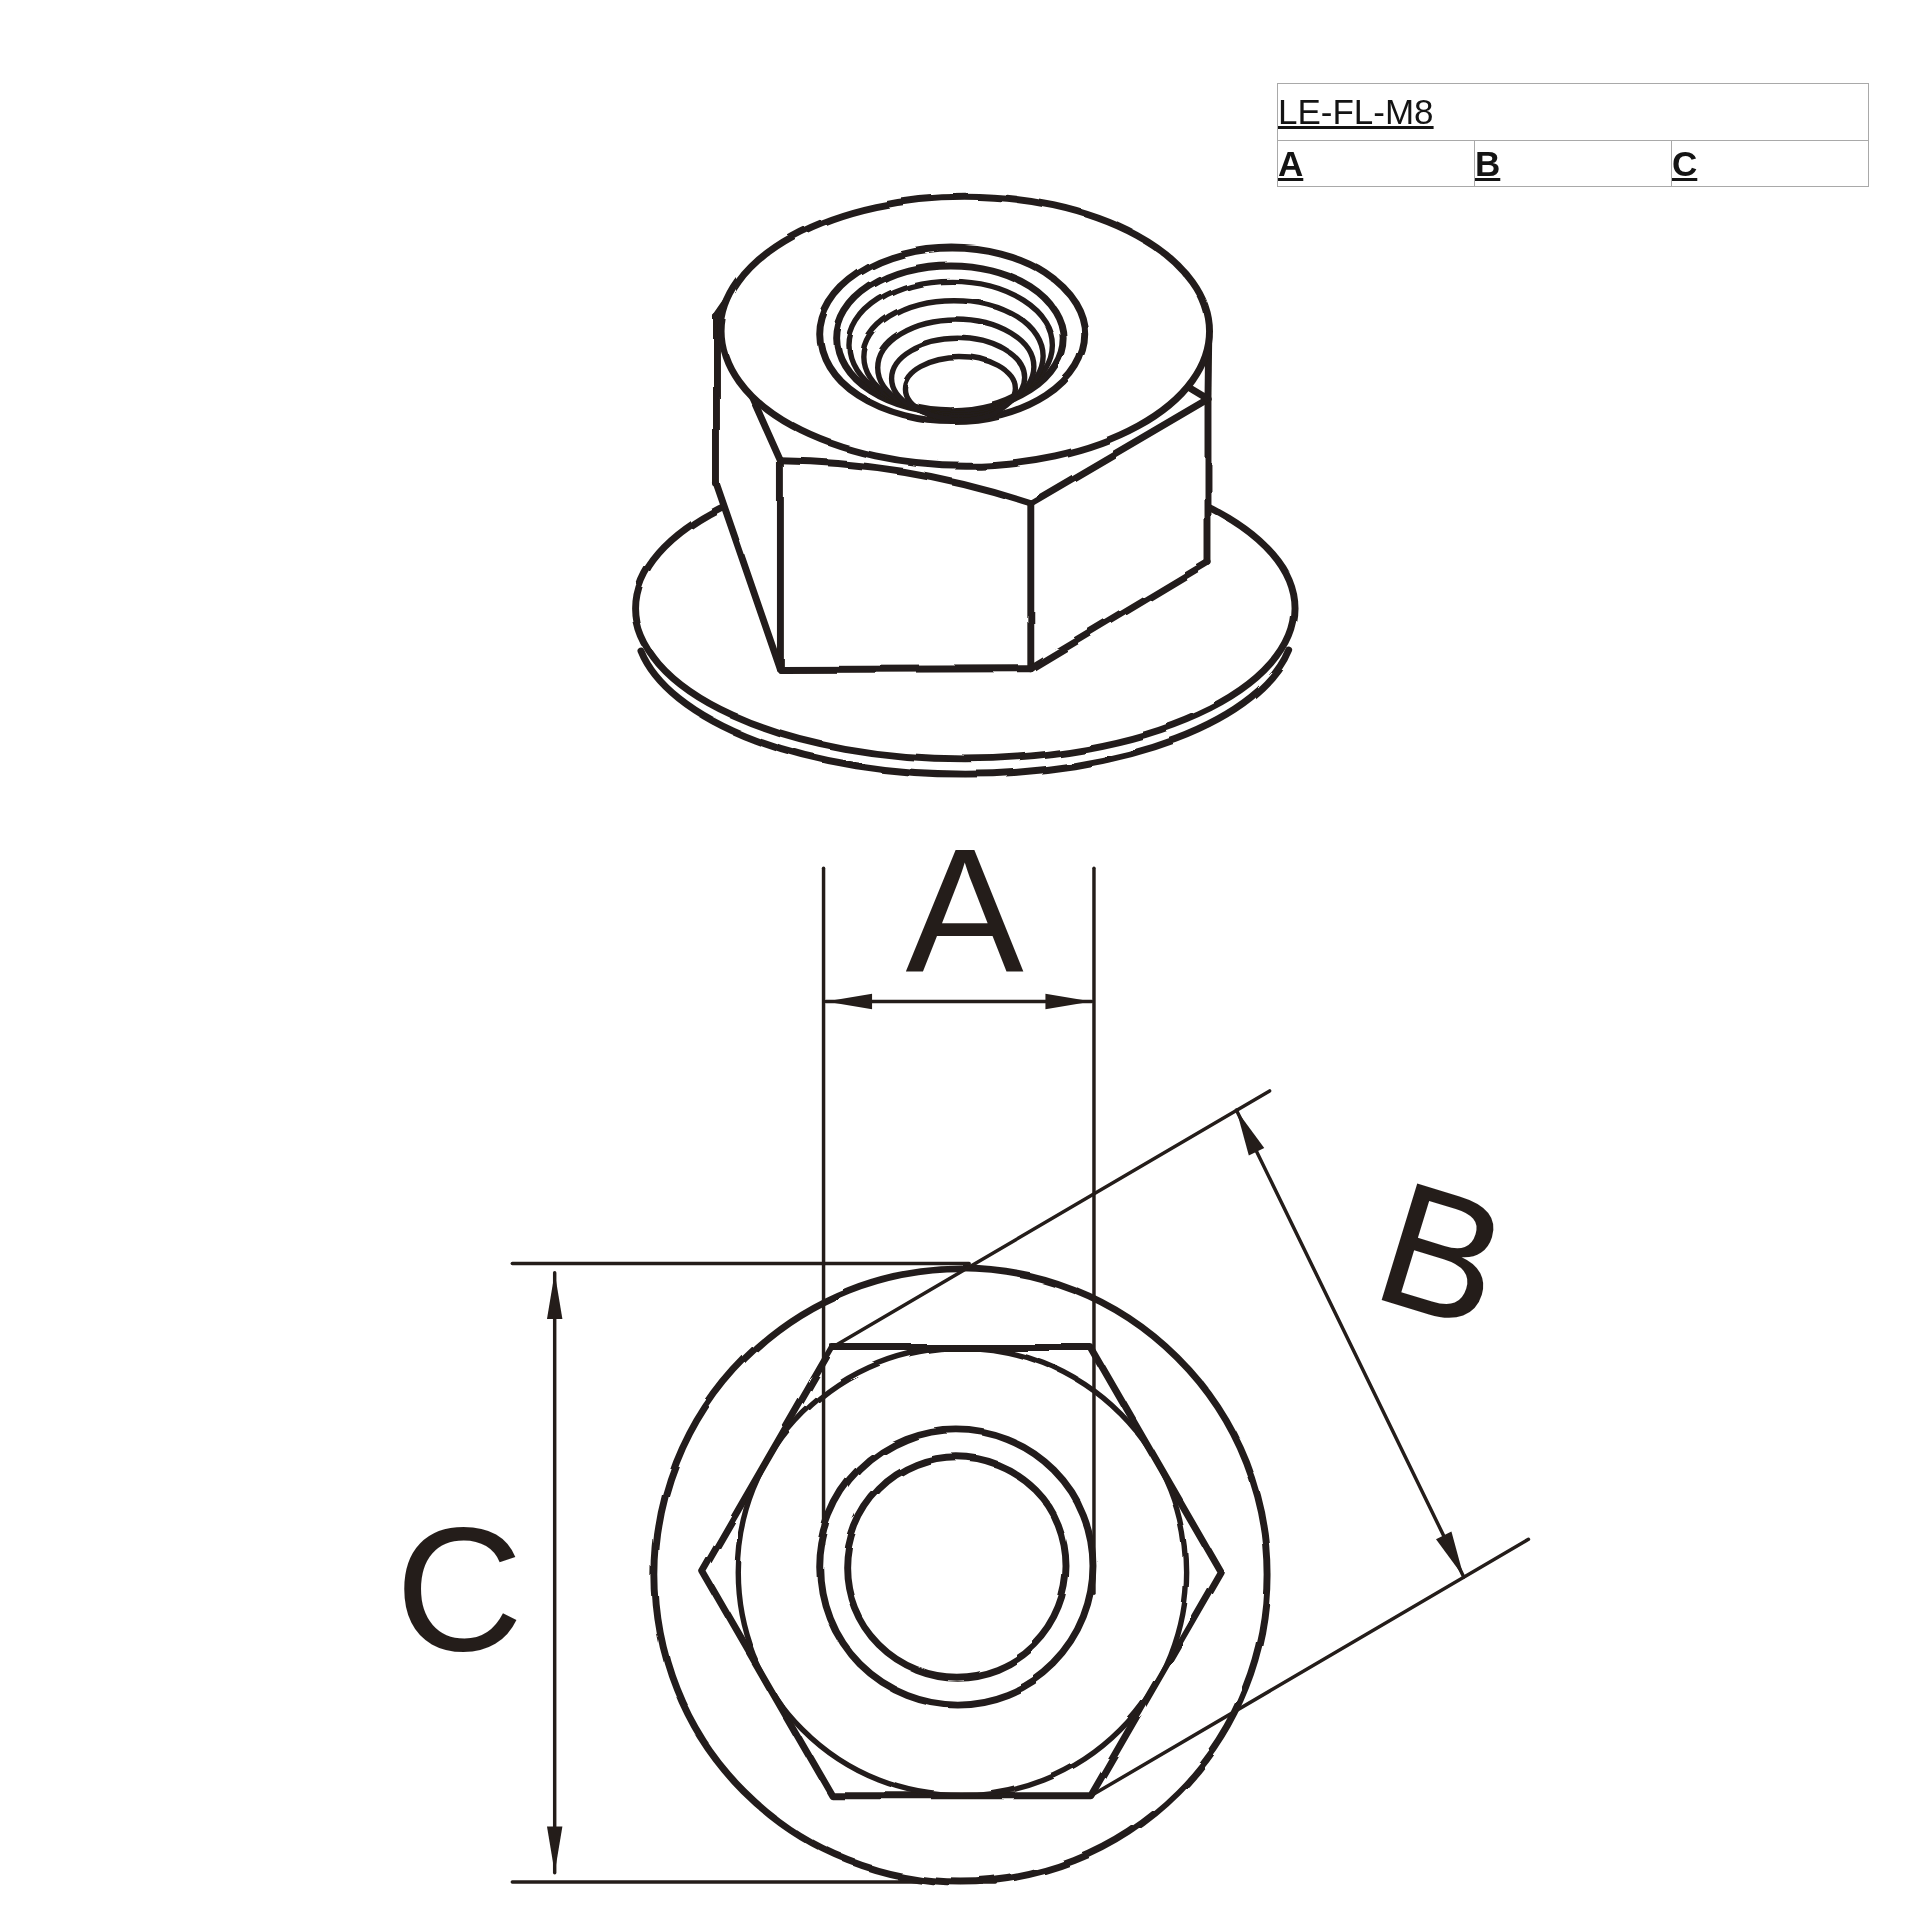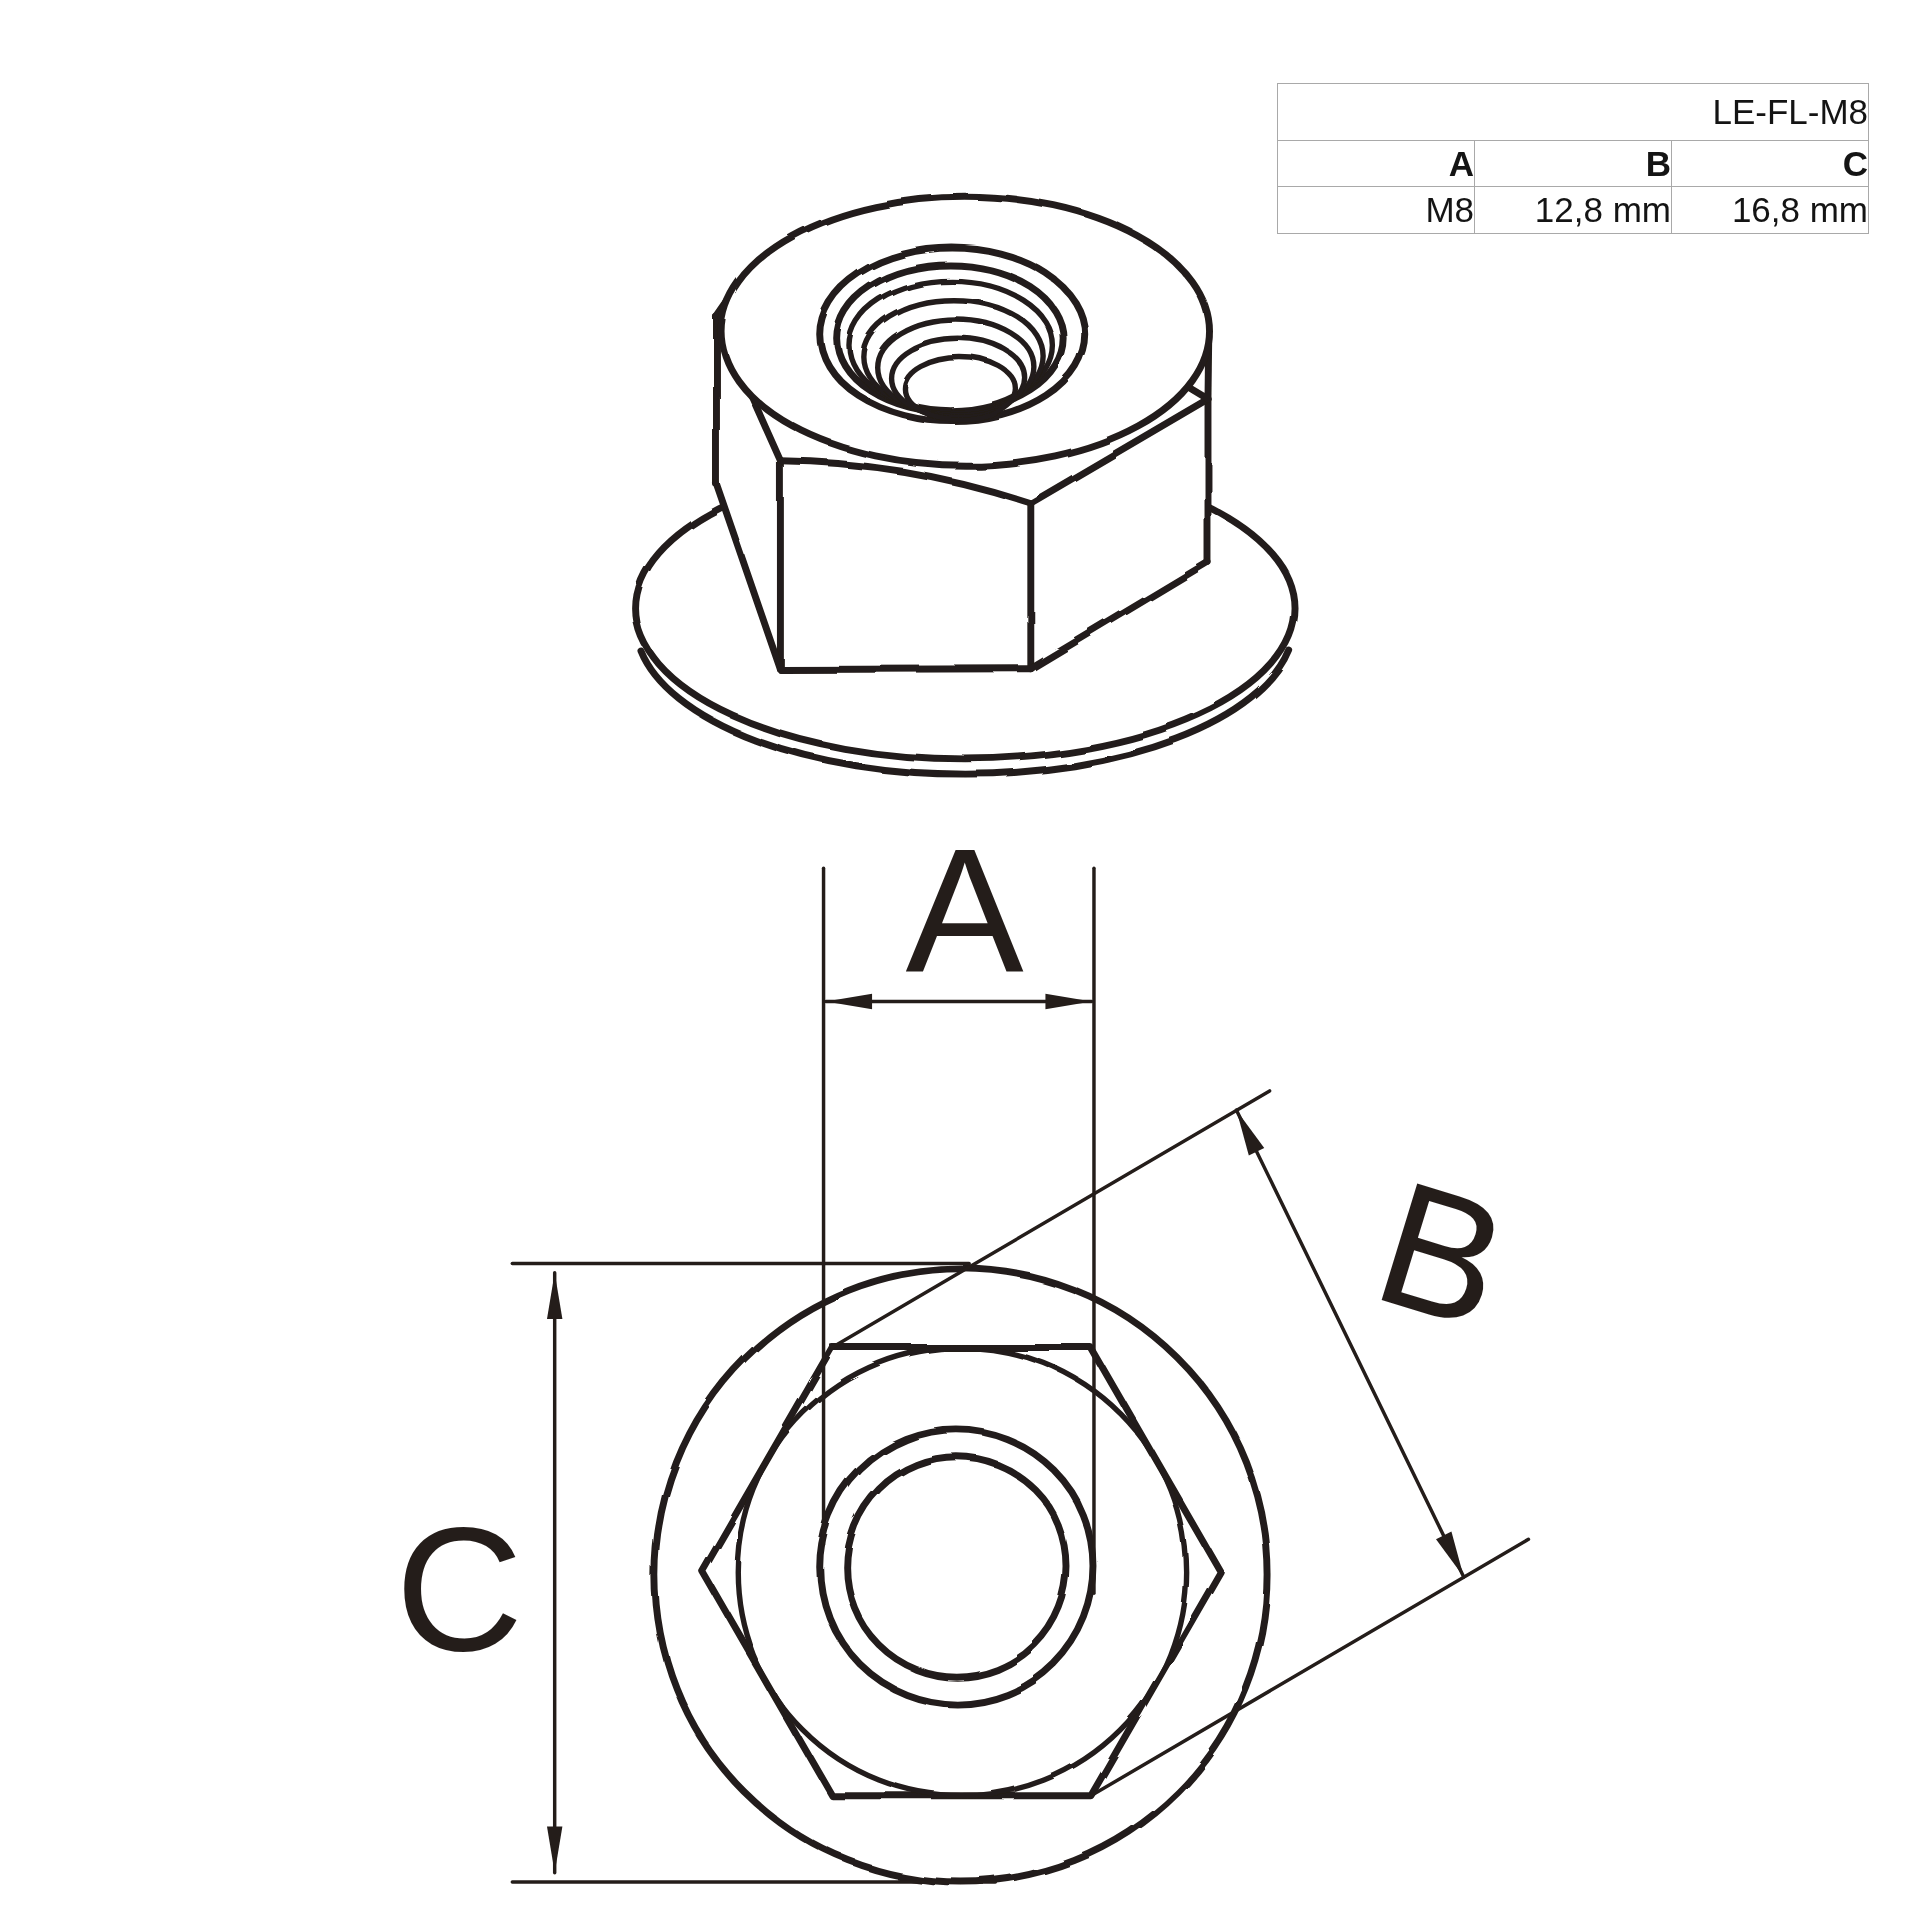--- a/index.html
+++ b/index.html
@@ -23,24 +23,25 @@
     left:1277px;top:83px;
     width:592px;
     border-collapse:collapse;
     table-layout:fixed;
     font-family:"Liberation Sans", sans-serif;
     font-size:35px;
     color:#141414;
   }
   table.spec td{
     border:1.5px solid #a9a9a9;
-    text-align:right;
+    text-align:left;
     vertical-align:middle;
     padding:0;
     background:#ffffff;
+    text-decoration:underline;
   }
   table.spec tr.r-model td{height:56px;}
   table.spec tr.r-head td{height:45px;font-weight:bold;}
   table.spec tr.r-val td{height:46px;}
 </style>
 </head>
 <body>
 
 <div class="stage">
 
@@ -132,22 +133,17 @@
       </colgroup>
     <tbody>
         <tr class="r-model">
       <td colspan="3">LE-FL-M8</td>
     </tr>
     <tr class="r-head">
       <td>A</td>
       <td>B</td>
       <td>C</td>
     </tr>
-    <tr class="r-val">
-      <td>M8</td>
-      <td>12,8 mm</td>
-      <td>16,8 mm</td>
-    </tr>
   </tbody>
     </table>
 
 </div>
 
 
 </body></html>

